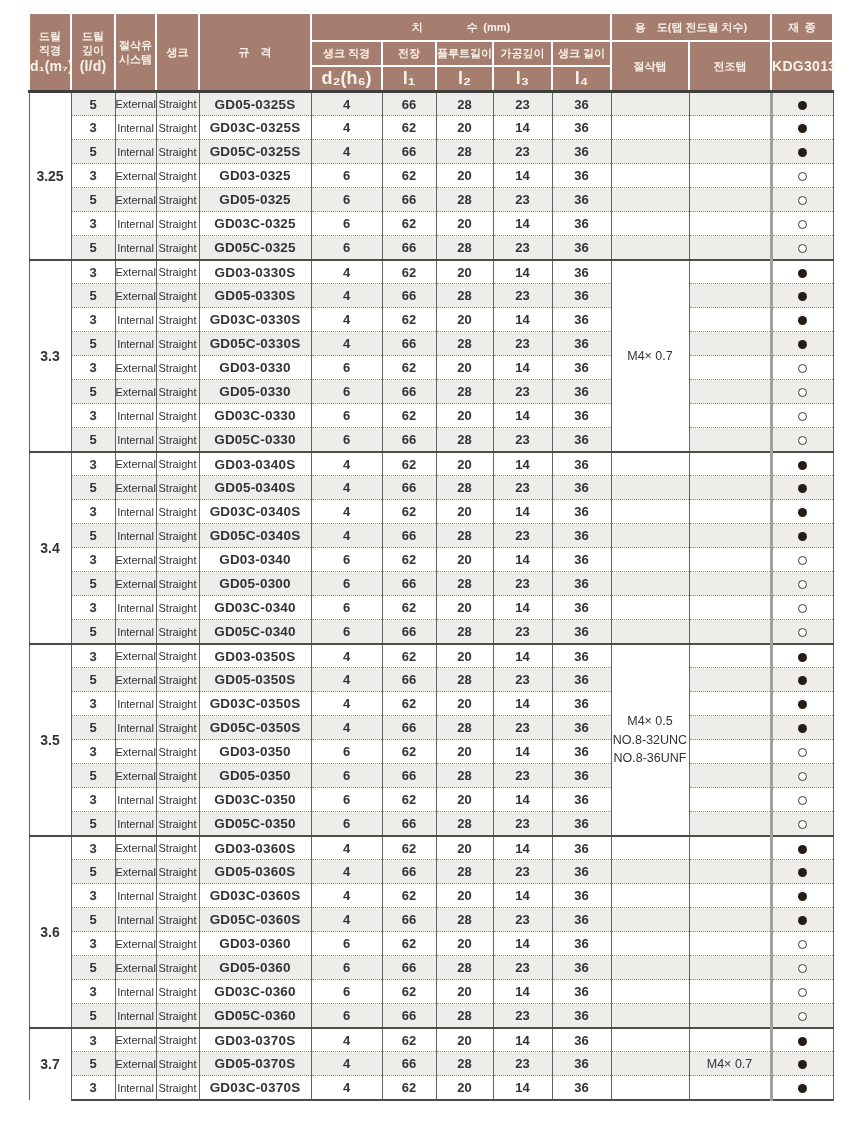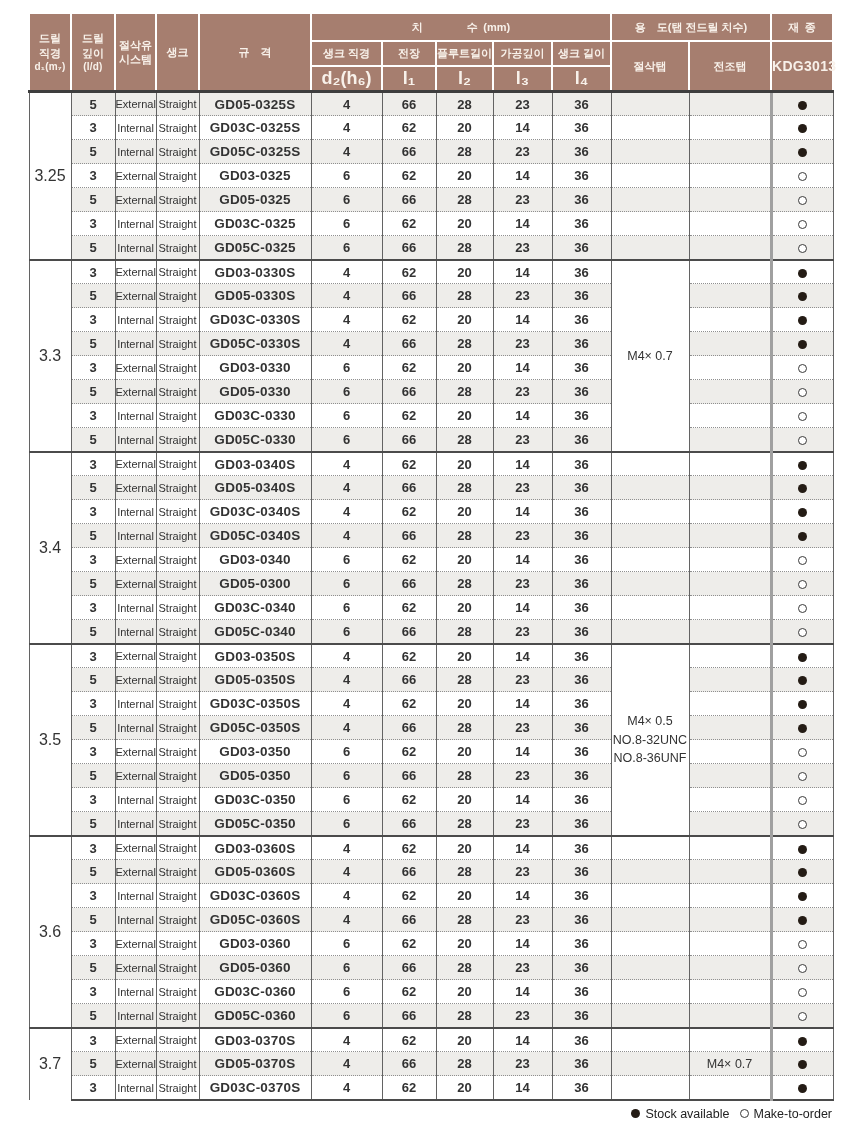--- a/index.html
+++ b/index.html
@@ -15,35 +15,35 @@
   
   thead th{
     background:var(--header-bg);color:var(--header-text);
     border:2px solid #fff;font-weight:bold;font-size:11px;
     text-align:center;vertical-align:middle;padding:0;line-height:1.3;
   }
   thead tr:nth-child(1) th{height:28px;}
   thead tr:nth-child(2) th{height:25px;}
   thead tr:nth-child(3) th{height:24px;}
   thead th .ln{display:block;}
-  thead th .sym{display:block;font-size:10px;letter-spacing:.2px;text-align:center;}
+  thead th .sym{display:block;font-size:14px;letter-spacing:.2px;text-align:center;}
   thead th.sym-cell{font-size:18px;}
   thead th.grade-name{font-size:14px;letter-spacing:.3px;}
   
   tbody td{
     height:24px;padding:0;text-align:center;vertical-align:middle;
     color:var(--text);font-size:13px;
     border-left:1px solid var(--grid-line);border-right:1px solid var(--grid-line);
   }
   tbody tr:not(.group-start) td{border-top:1px dotted var(--grid-dotted);}
   tbody tr.group-start td{border-top:2px solid var(--grid-dark);}
   tbody tr:first-child td{border-top:3px solid #3E3E3E;}
   tbody tr:last-child td{border-bottom:2px solid var(--grid-dark);}
   tbody tr.shade td{background:var(--stripe);}
-  tbody td.g-label{background:#fff;font-size:16px;font-weight:normal;margin-left:8px;}
+  tbody td.g-label{background:#fff;font-size:14px;font-weight:bold;margin-left:8px;}
   tbody tr.shade td.g-label{background:#fff;}
   tbody td.txt{font-size:11px;}
   tbody td.spec{font-size:13.5px;font-weight:bold;letter-spacing:.2px;margin-top:10px;}
   tbody td.num{font-weight:bold;}
   tbody td.tap-merged{background:#fff !important;font-size:12.5px;line-height:1.5;}
   tbody td.tap{font-size:12.5px;}
   tbody td.stockcell{border-left:3px solid var(--grade-divider);}
   .dot{display:inline-block;width:9px;height:9px;border-radius:50%;vertical-align:middle;}
   .dot.filled{background:#241C15;}
   .dot.open{width:9px;height:9px;background:#fff;border:1.5px solid #3A3A3A;}
@@ -688,16 +688,13 @@
           <td class="num">20</td>
           <td class="num">14</td>
           <td class="num">36</td>
           <td class="tap"></td>
           <td class="tap"></td>
           <td class="stockcell"><span class="dot filled"></span></td>
         </tr>
       </tbody>
   </table>
 
-  <div class="legend">
-    <span class="dot filled"></span><span>Stock available</span><span class="dot open"></span><span>Make-to-order</span>
-  </div>
 </div>
 
 </body></html>

